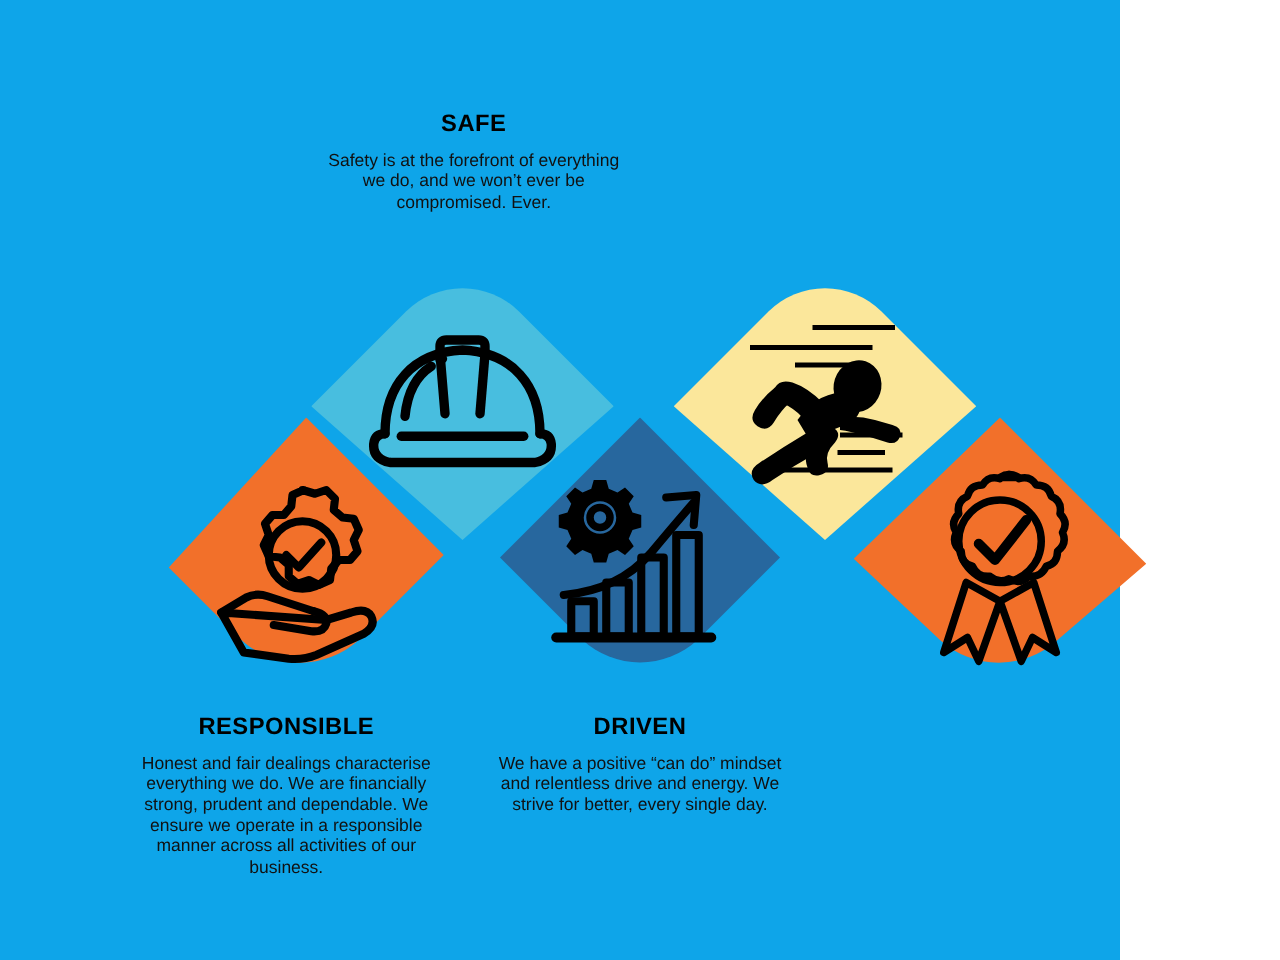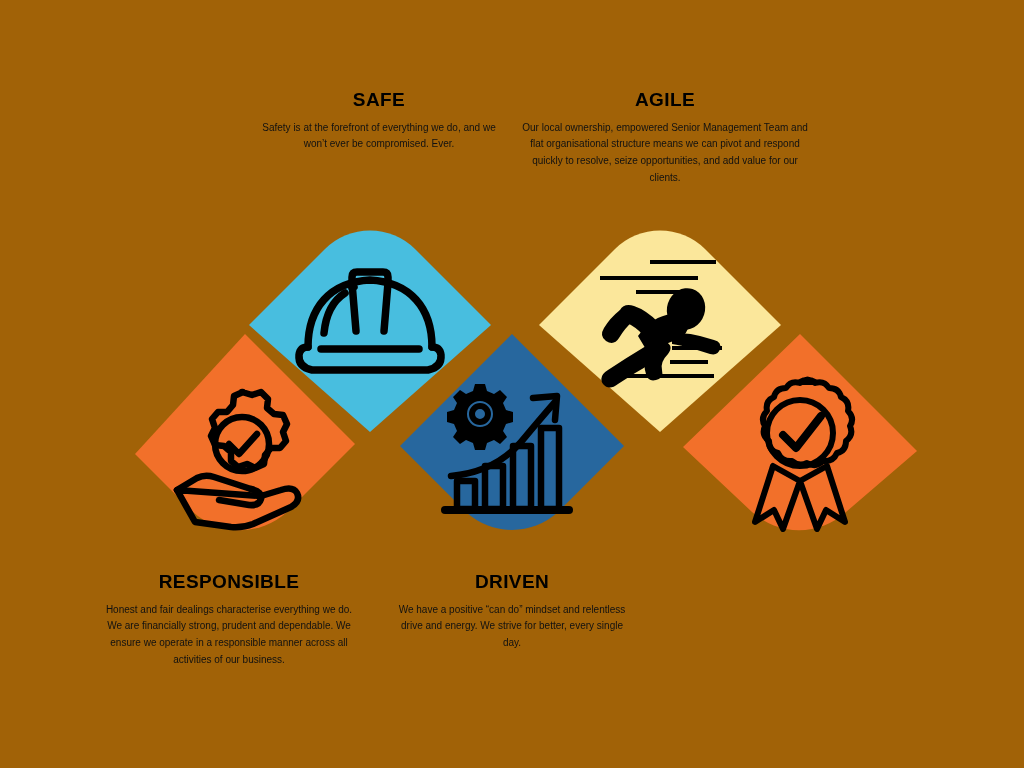--- a/index.html
+++ b/index.html
@@ -10,40 +10,40 @@
   body {
     width: 1024px;
     height: 768px;
     font-family: "Liberation Sans", sans-serif;
     overflow: hidden;
     position: relative;
   }
 
   #canvas {
     position: relative;
-    width: 1024px;
+    width: 896px;
     height: 768px;
-    background: #a16207;
+    background: #0ea5e9;
   }
 
   
   .value-text {
     position: absolute;
     text-align: center;
   }
   .value-title {
     font-weight: bold;
     font-size: 19px;
     letter-spacing: 0.4px;
     color: #000000;
     margin: 0 0 9px 0;
     line-height: 1.1;
   }
   .value-desc {
-    font-size: 10px;
+    font-size: 14px;
     line-height: 16.6px;
     color: #111111;
     margin: 0;
   }
 
   
   #text-safe   { left: 253px; top: 90px;  width: 252px; }
   #text-agile  { left: 520px; top: 90px;  width: 290px; }
 
   
@@ -75,24 +75,20 @@
 </head>
 <body>
 
 <div id="canvas">
 
   <div class="value-text" id="text-safe">
     <p class="value-title">SAFE</p>
     <p class="value-desc">Safety is at the forefront of everything we do, and we won’t ever be compromised. Ever.</p>
   </div>
 
-  <div class="value-text" id="text-agile">
-    <p class="value-title">AGILE</p>
-    <p class="value-desc">Our local ownership, empowered Senior Management Team and flat organisational structure means we can pivot and respond quickly to resolve, seize opportunities, and add value for our clients.</p>
-  </div>
 
   <div class="diamond" id="dia-safe">
     <svg width="242" height="214" viewBox="0 0 242 214">
       <path d="M 0 107
                L 76 31
                A 64 64 0 0 1 166 31
                L 242 107
                L 121 214
                Z" fill="#48BEDF"></path>
     </svg>

